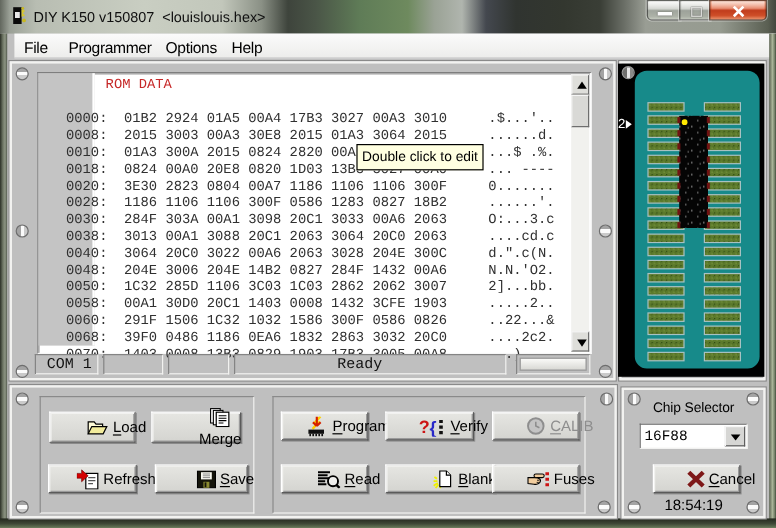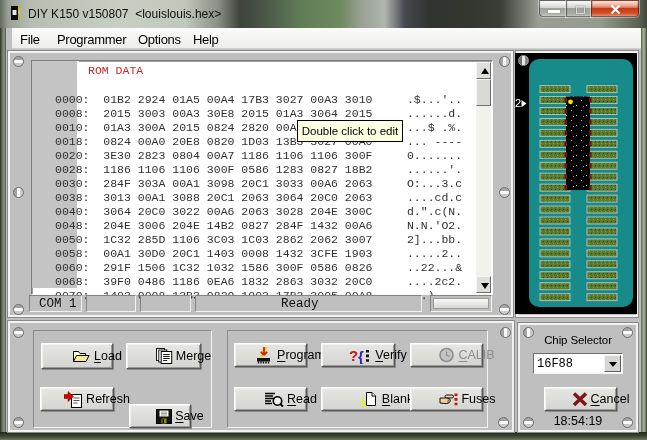--- a/index.html
+++ b/index.html
@@ -250,38 +250,38 @@
 <div class="grp" style="left:33px;top:330px;width:177px;height:96px;"></div>
 <div class="grp" style="left:227px;top:330px;width:259px;height:96px;"></div>
 
 <div class="btn" style="left:41px;top:343px;width:72px;height:26px;">
     <svg width="19" height="14" viewBox="0 0 19 14">
 <path d="M1.5 12.5 L1.5 2.5 L6.5 2.5 L8 4.5 L13.5 4.5 L13.5 6.5" fill="#FFFCD8" stroke="#000" stroke-width="1"></path>
 <path d="M1.5 12.5 L4.5 6.5 L17 6.5 L14 12.5 Z" fill="#F2EC9C" stroke="#000" stroke-width="1"></path>
 </svg>
     <span><u>L</u>oad</span>
   </div>
-<div class="btn" style="left:126px;top:343px;width:75px;height:26px;">
+<div class="btn" style="left:126px;top:343px;width:75px;height:26px;flex-direction:column;">
     <svg width="17" height="16" viewBox="0 0 17 16">
 <rect x="0.5" y="0.5" width="8" height="12" fill="#FFF" stroke="#000" stroke-width="0.9"></rect>
 <rect x="2.8" y="2" width="8" height="12" fill="#FFF" stroke="#000" stroke-width="0.9"></rect>
 <rect x="5.2" y="3.5" width="10.5" height="12" fill="#FFF" stroke="#000" stroke-width="1"></rect>
 <path d="M7.2 6.5 h6.5 M7.2 8.5 h6.5 M7.2 10.5 h6.5 M7.2 12.5 h4" stroke="#000" stroke-width="0.9"></path>
 </svg>
     <span>Merge</span>
   </div>
 <div class="btn" style="left:40px;top:387px;width:74px;height:24px;">
     <svg width="19" height="17" viewBox="0 0 19 17">
 <rect x="7.5" y="3.5" width="10" height="13" fill="#FFF" stroke="#000"></rect>
 <path d="M9.5 7 h6 M9.5 9.5 h6 M9.5 12 h4" stroke="#555" stroke-width="1"></path>
 <path d="M0 3.5 L4 3.5 L4 0.5 L9.5 5.5 L4 10.5 L4 7.5 L0 7.5 Z" fill="#D40000" stroke="#600" stroke-width="0.5"></path>
 </svg>
     <span>Refresh</span>
   </div>
-<div class="btn" style="left:129px;top:387px;width:62px;height:24px;margin-top:17px;">
+<div class="btn" style="left:129px;top:387px;width:78px;height:24px;">
     <svg width="16" height="15" viewBox="0 0 16 15">
 <rect x="0.5" y="0.5" width="15" height="14" fill="#14140A" stroke="#000"></rect>
 <rect x="3.5" y="1.5" width="9" height="6" fill="#F8F8F0"></rect>
 <path d="M5 3 h6 M5 4.5 h6 M5 6 h6" stroke="#888" stroke-width="0.8"></path>
 <rect x="5.5" y="9.5" width="5" height="5" fill="#8A8A30"></rect>
 <rect x="6.5" y="10" width="1.5" height="4" fill="#14140A"></rect>
 </svg>
     <span><u>S</u>ave</span>
   </div>
 

